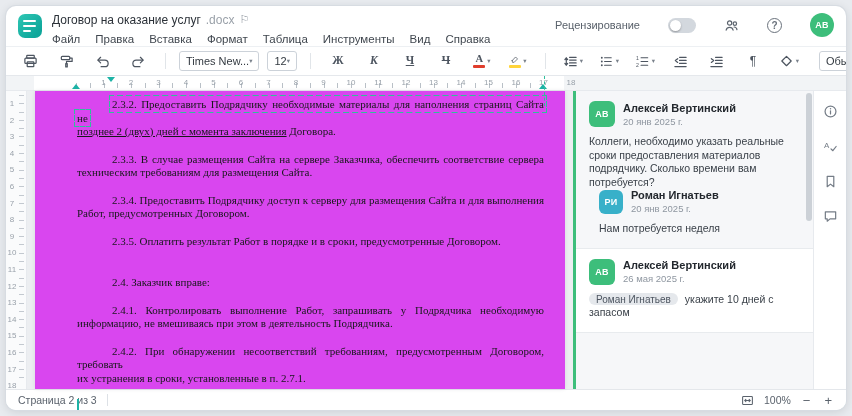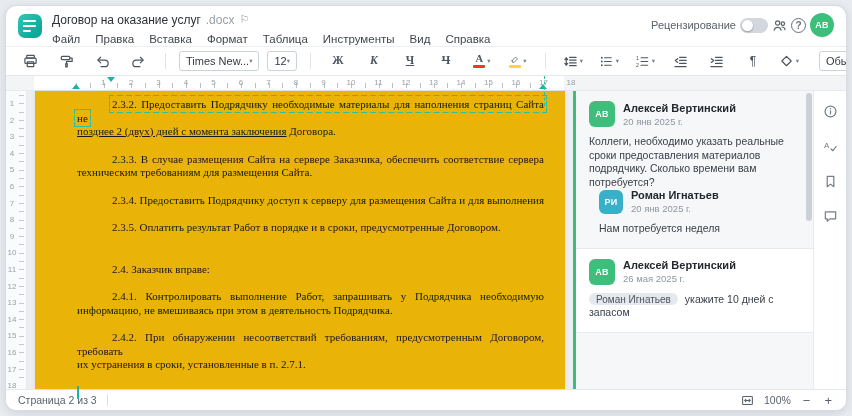--- a/index.html
+++ b/index.html
@@ -20,21 +20,21 @@
     background:linear-gradient(135deg,#2fc7b4,#0fa79b 80%,#0ea59a);
     display:flex;flex-direction:column;justify-content:center;gap:2.5px;padding-left:5px;box-sizing:border-box;cursor:pointer}
   .logo i{display:block;height:2.4px;border-radius:2px;background:#fff}
   .logo i:nth-child(1){width:13px}.logo i:nth-child(2){width:13px}.logo i:nth-child(3){width:8px}
   .title-block{margin-left:10px;flex:1;min-width:0}
   .title-row{display:flex;align-items:center;gap:5px;font-size:12px;color:#2b3138;height:15px}
   .title-ext{color:#9aa1a9}
   .flag{color:#8b939c;font-size:11px;line-height:1;cursor:pointer}
   .menubar{display:flex;gap:15px;font-size:11.5px;color:#40474f;margin-top:5px}
   .menu-item{cursor:default;line-height:14px}
-  .header-right{display:flex;align-items:center;gap:4px;height:26px;margin-left:auto}
+  .header-right{display:flex;align-items:center;gap:28px;height:26px;margin-left:auto}
   .review-label{font-size:11px;color:#59616b}
   .toggle{width:28px;height:15px;border-radius:8px;background:#d3d8de;position:relative;flex:none;cursor:pointer}
   .toggle .knob{position:absolute;left:2px;top:2px;width:11px;height:11px;border-radius:50%;background:#fff;box-shadow:0 1px 2px rgba(0,0,0,.3)}
   .hicon{color:#5d656f;display:flex;align-items:center;cursor:pointer}
   .help{width:15px;height:15px;border-radius:50%;border:1.3px solid #6a727c;color:#6a727c;font-size:10px;font-weight:bold;
     display:flex;align-items:center;justify-content:center;box-sizing:border-box;cursor:pointer}
   .avatar{width:24px;height:24px;border-radius:50%;background:var(--avatar_green);color:#fff;font-size:9px;font-weight:bold;
     display:flex;align-items:center;justify-content:center;cursor:pointer;letter-spacing:.3px}
   
   .toolbar{height:28px;display:flex;align-items:center;padding:0 10px;gap:8px;flex:none;
@@ -68,21 +68,21 @@
     border-left:4px solid transparent;border-right:4px solid transparent;border-bottom:5px solid var(--accent);cursor:ew-resize}
   .ind-right{position:absolute;left:533px;bottom:1px;width:0;height:0;
     border-left:4px solid transparent;border-right:4px solid transparent;border-bottom:5px solid var(--accent);cursor:ew-resize}
   
   .workspace{flex:1;min-height:0;display:flex;position:relative;overflow:visible}
   .vruler{width:20px;flex:none;background:#fafbfc;border-right:1px solid #e7eaee;position:relative}
   .vruler::after{content:"";position:absolute;top:4px;bottom:4px;right:2px;width:5px;
     background:repeating-linear-gradient(to bottom,#c3c9d0 0 1px,transparent 1px 8.3px)}
   .vnum{position:absolute;left:0;width:12px;text-align:center;font-size:8px;color:#99a1aa;line-height:1}
   .doc-area{width:546px;flex:none;background:#eceef1;position:relative}
-  .page{width:530px;height:100%;margin-left:8px;background:#eab308;box-shadow:0 0 4px rgba(30,40,50,.10);
+  .page{width:530px;height:100%;margin-left:8px;background:#d946ef;box-shadow:0 0 4px rgba(30,40,50,.10);
     padding:7px 21px 0 42px;box-sizing:border-box;position:relative;
     font-family:"Liberation Serif","DejaVu Serif",serif;font-size:11px;line-height:13.5px;color:#17181a;cursor:text}
   .para{margin:0 0 14px}
   .para.sp{margin-bottom:28px}
   .line{min-height:13.5px}
   .line.ind{text-indent:35px}
   .line.just{text-align:justify;text-align-last:justify}
   .ins{text-decoration:underline}
   .anchor{outline:1px dashed var(--anchor);outline-offset:2px}
   .anchor-vline{position:absolute;left:517px;top:-15px;height:30px;border-left:1px dashed var(--anchor);z-index:3}
@@ -351,20 +351,21 @@
         <div class="para">
           <div class="line ind just"><span class="anchor">2.3.2. Предоставить Подрядчику необходимые материалы для наполнения страниц Сайта не</span></div>
           <div class="line"><span class="ins">позднее 2 (двух) дней с момента заключения</span><span> Договора.</span></div>
         </div>
         <div class="para">
           <div class="line ind just">2.3.3. В случае размещения Сайта на сервере Заказчика, обеспечить соответствие сервера</div>
           <div class="line">техническим требованиям для размещения Сайта.</div>
         </div>
         <div class="para">
           <div class="line ind just">2.3.4. Предоставить Подрядчику доступ к серверу для размещения Сайта и для выполнения</div>
+          <div class="line">Работ, предусмотренных Договором.</div>
         </div>
         <div class="para sp">
           <div class="line ind">2.3.5. Оплатить результат Работ в порядке и в сроки, предусмотренные Договором.</div>
         </div>
         <div class="para">
           <div class="line ind">2.4. Заказчик вправе:</div>
         </div>
         <div class="para">
           <div class="line ind just">2.4.1. Контролировать выполнение Работ, запрашивать у Подрядчика необходимую</div>
           <div class="line">информацию, не вмешиваясь при этом в деятельность Подрядчика.</div>

